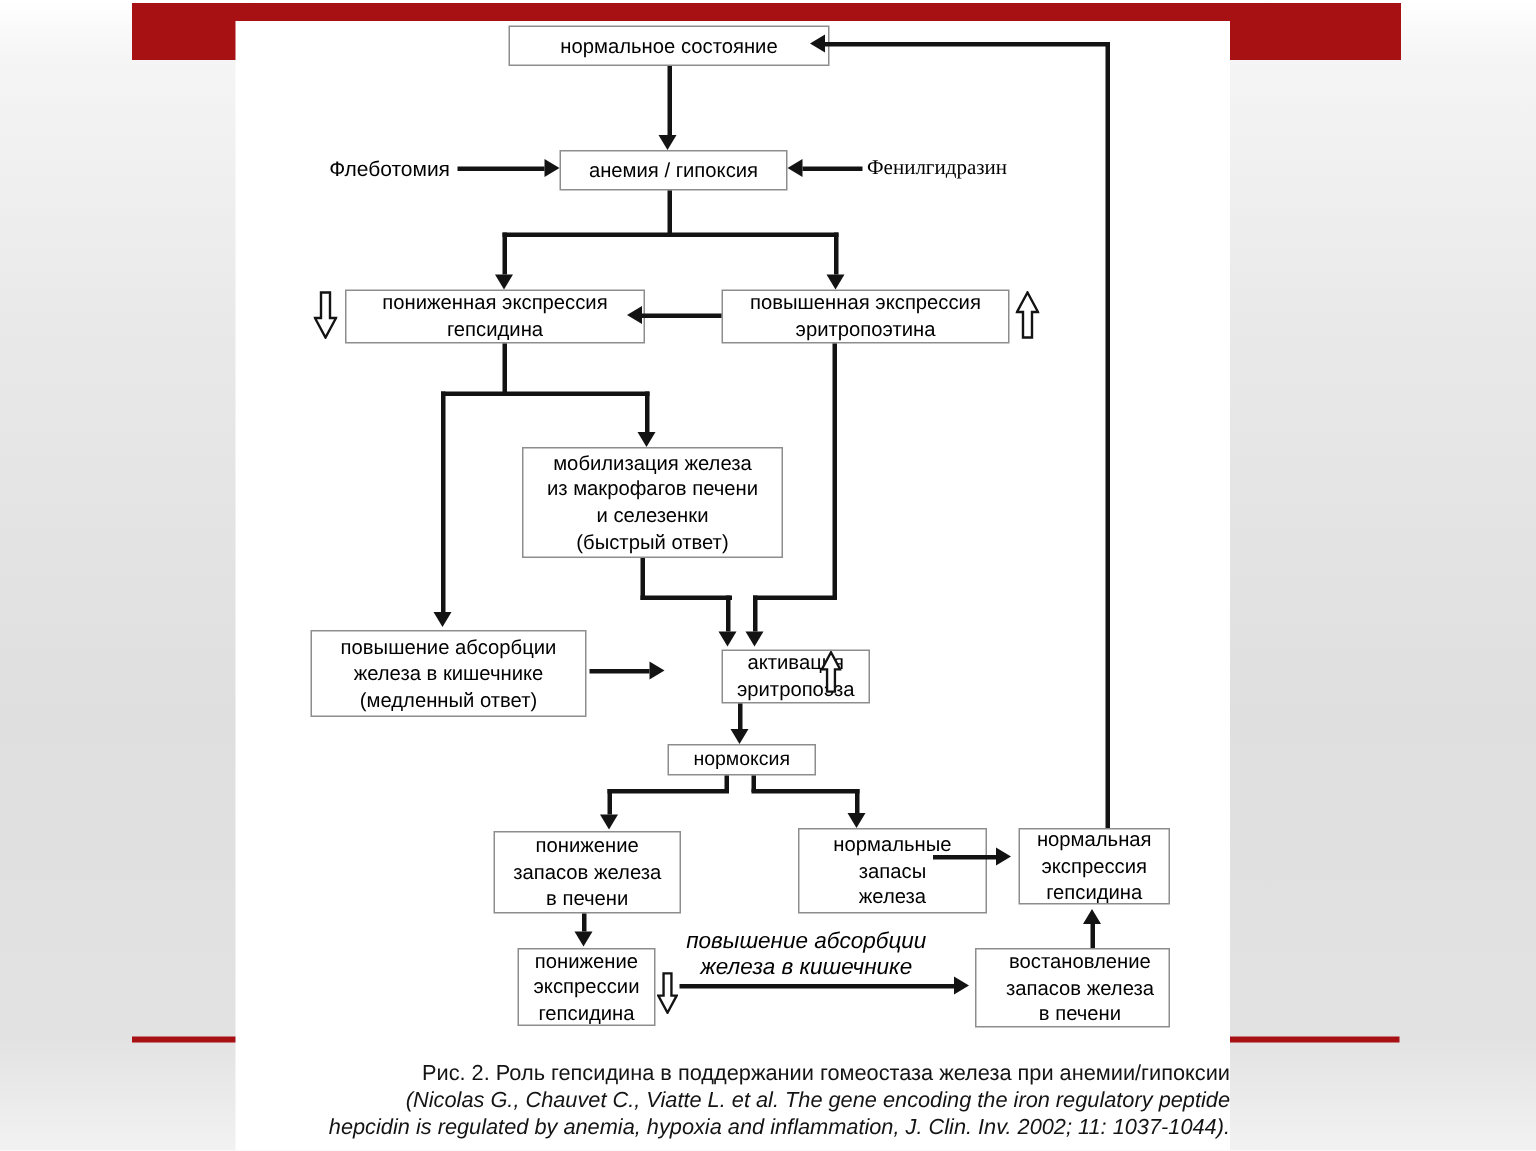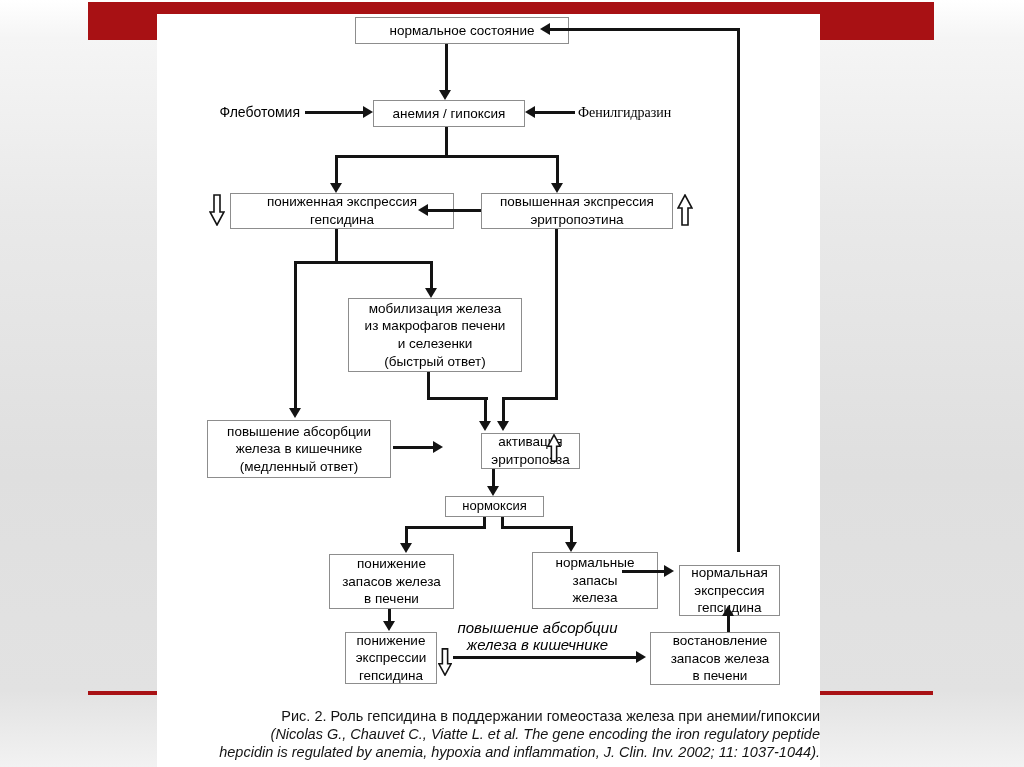--- a/index.html
+++ b/index.html
@@ -45,43 +45,43 @@
 </head>
 <body>
 
 <div id="stage">
 
   <div class="red" style="left:88px;top:2px;width:846px;height:38px;"></div>
   <div class="red" style="left:88px;top:691px;width:845px;height:4px;"></div>
 
   <div id="slide"></div>
 
-  <div class="node" style="left:355px;top:17px;width:214px;height:27px;">нормальное состояние</div>
+  <div class="node" style="left:339px;top:17px;width:214px;height:27px;">нормальное состояние</div>
   <div class="node" style="left:373px;top:100px;width:152px;height:27px;">анемия / гипоксия</div>
-  <div class="node" style="left:230px;top:193px;width:224px;height:36px;">пониженная экспрессия
+  <div class="node" style="left:230px;top:193px;width:200px;height:36px;">пониженная экспрессия
 гепсидина</div>
   <div class="node" style="left:481px;top:193px;width:192px;height:36px;">повышенная экспрессия
 эритропоэтина</div>
   <div class="node" style="left:348px;top:298px;width:174px;height:74px;">мобилизация железа
 из макрофагов печени
 и селезенки
 (быстрый ответ)</div>
   <div class="node" style="left:207px;top:420px;width:184px;height:58px;">повышение абсорбции
 железа в кишечнике
 (медленный ответ)</div>
   <div class="node" style="left:445px;top:433px;width:99px;height:36px;margin-left:36px;">активация
 эритропоэза</div>
   <div class="node" style="left:445px;top:496px;width:99px;height:21px;font-size:13px;">нормоксия</div>
   <div class="node" style="left:329px;top:554px;width:125px;height:55px;">понижение
 запасов железа
 в печени</div>
   <div class="node" style="left:532px;top:552px;width:126px;height:57px;">нормальные
 запасы
 железа</div>
-  <div class="node" style="left:679px;top:565px;width:101px;height:51px;">нормальная
+  <div class="node" style="left:679px;top:552px;width:101px;height:51px;">нормальная
 экспрессия
 гепсидина</div>
   <div class="node" style="left:345px;top:632px;width:92px;height:52px;">понижение
 экспрессии
 гепсидина</div>
   <div class="node" style="left:650px;top:632px;width:130px;height:53px;padding-left:12px;">востановление
 запасов железа
 в печени</div>
 
   <div class="lbl" style="left:210px;top:104px;width:90px;text-align:right;">Флеботомия</div>

